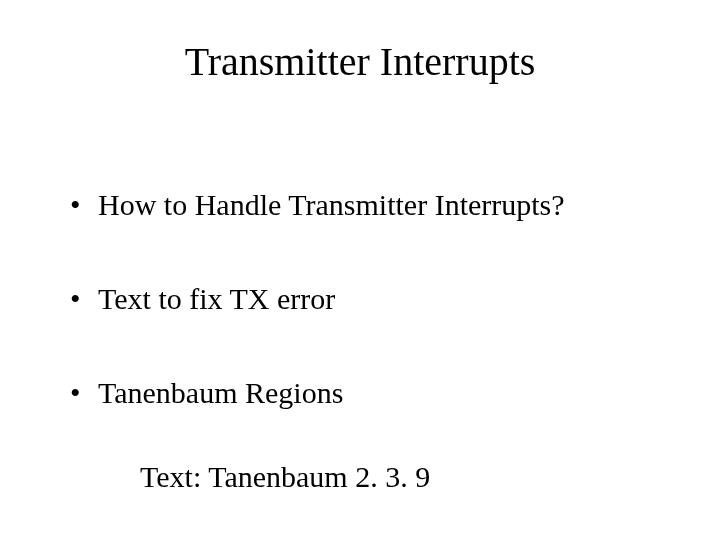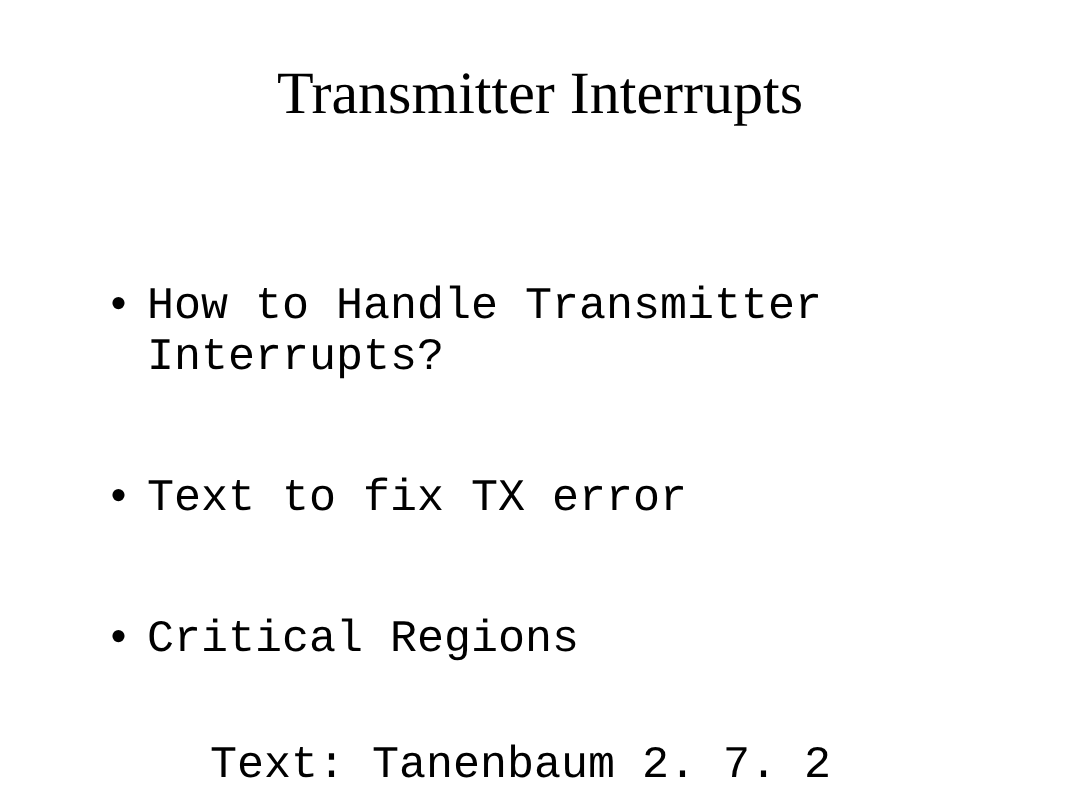--- a/index.html
+++ b/index.html
@@ -25,21 +25,20 @@
     width: 100%;
     text-align: center;
     font-size: 40px;
     font-weight: normal;
   }
   .body {
     position: absolute;
     top: 160px;
     left: 70px;
     width: 600px;
-    font-family: Liberation Mono, monospace;
   }
   .bullet {
     font-size: 30px;
     margin-bottom: 60px;
     position: relative;
     padding-left: 28px;
   }
   .bullet::before {
     content: "•";
     position: absolute;
@@ -54,16 +53,16 @@
   }
 </style>
 </head>
 <body>
 
 <div class="slide">
   <div class="title">Transmitter Interrupts</div>
   <div class="body">
     <div class="bullet">How to Handle Transmitter Interrupts?</div>
     <div class="bullet">Text to fix TX error</div>
-    <div class="bullet">Critical Regions</div>
-    <div class="footer-text">Text: Tanenbaum 2. 7. 2</div>
+    <div class="bullet">Tanenbaum Regions</div>
+    <div class="footer-text">Text: Tanenbaum 2. 3. 9</div>
   </div>
 </div>
 
 </body></html>

